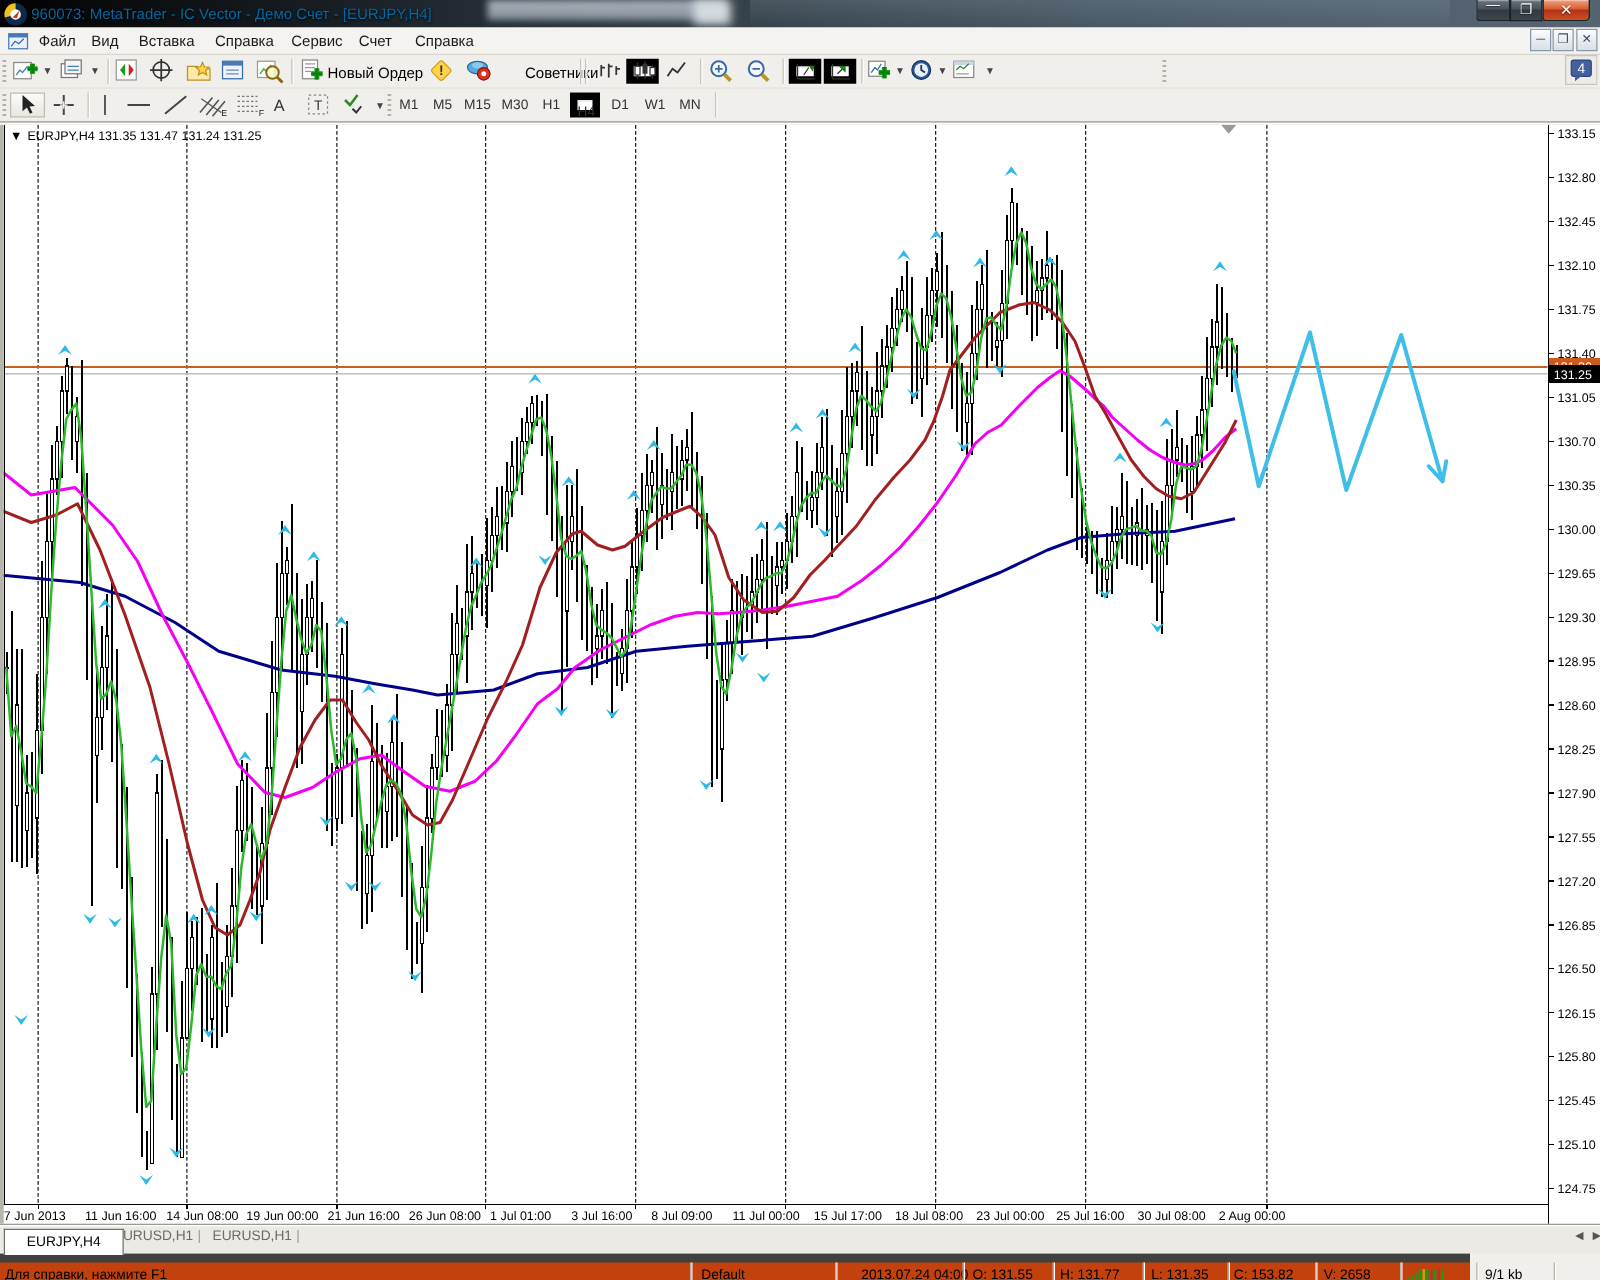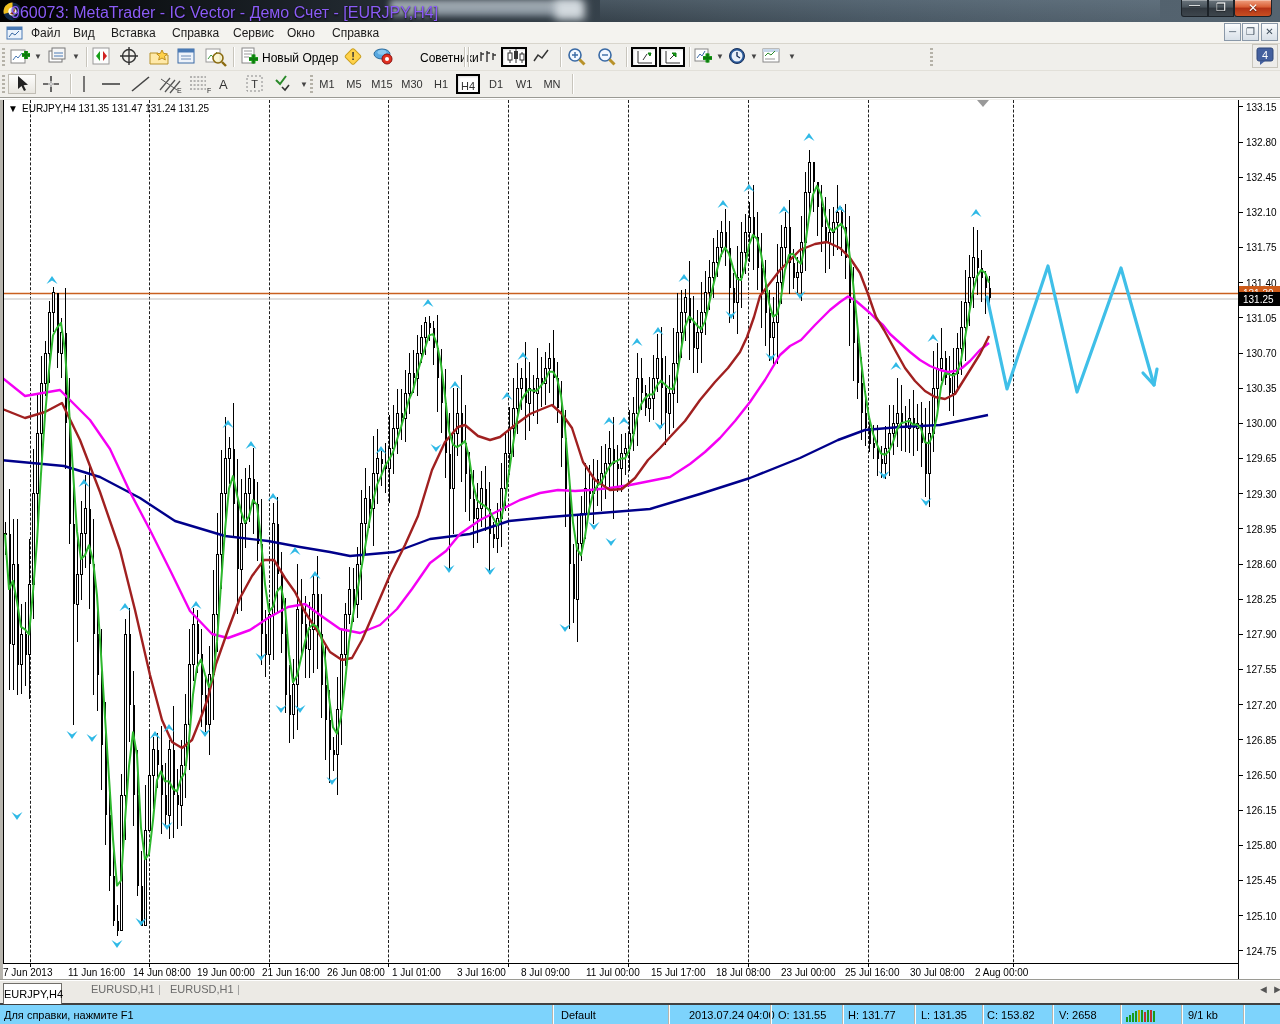--- a/index.html
+++ b/index.html
@@ -2,45 +2,45 @@
 <html><head><meta charset="utf-8"><style>
 *{margin:0;padding:0;box-sizing:border-box}
 html,body{width:1280px;height:1024px;overflow:hidden;font-family:"Liberation Sans",sans-serif}
 #app{position:relative;width:1280px;height:1024px;background:#f0efeb}
 .abs{position:absolute}
 
 #title{left:0;top:0;width:1280px;height:22px;background:linear-gradient(90deg,#010101 0%,#0d1013 10%,#1a2026 22%,#272f37 32%,#333e47 44%,#3f4c56 56%,#485763 68%,#4f5e6a 80%,#53626e 90%,#556470 100%)}
 #tab-blur{left:390px;top:0;width:190px;height:16px;background:linear-gradient(180deg,#b9c2c9,#8d9aa5);border-radius:0 0 0 0;filter:blur(3px);opacity:.9}
 #tab-blur2{left:555px;top:0;width:30px;height:20px;background:#dfe5e9;filter:blur(4px);opacity:.85}
 #title-glow{left:600px;top:0;width:560px;height:22px;background:linear-gradient(180deg,rgba(130,150,165,.25),rgba(60,75,88,0))}
-#ttext{left:11px;top:4px;color:#8b5cf6;font-size:16px;white-space:nowrap;text-shadow:0 1px 2px #000}
+#ttext{left:25px;top:4px;color:#0369a1;font-size:12px;white-space:nowrap;text-shadow:0 1px 2px #000}
 
 .wbtn{top:0;height:17px;border:1px solid #1c2228;border-top:none;box-shadow:inset 0 1px 0 rgba(255,255,255,.35)}
 #b-min{left:1181px;width:27px;background:linear-gradient(180deg,#6a747c,#49535b 45%,#31383f 50%,#3e464d);border-radius:0 0 0 3px}
 #b-max{left:1208px;width:26px;background:linear-gradient(180deg,#6a747c,#49535b 45%,#31383f 50%,#3e464d)}
 #b-cls{left:1234px;width:38px;background:linear-gradient(180deg,#f0a080,#d85c33 45%,#b33216 50%,#c94f22);border-radius:0 0 4px 3px}
 .glyph{position:absolute;color:#fff;font-size:11px;left:0;right:0;text-align:center;top:1px;text-shadow:0 1px 1px rgba(0,0,0,.6)}
 
 #menu{left:0;top:22px;width:1280px;height:22px;background:#f4f3ef;border-bottom:1px solid #d8d5cc;color:#1a1a1a;font-size:12px}
 .mi{position:absolute;top:4px}
 .mdi{position:absolute;top:1px;width:17px;height:18px;background:linear-gradient(180deg,#fcfdfe,#e8edf2 50%,#d8e0e8);border:1px solid #8a98a8;color:#40505e;text-align:center;font-size:10px;line-height:16px}
 
 #tb1{left:0;top:44px;width:1280px;height:27px;background:#f0efeb;border-bottom:1px solid #e2e0d9}
 #tb2{left:0;top:71px;width:1280px;height:27px;background:#f0efeb}
 #tbsep{left:0;top:97px;width:1280px;height:3px;background:#f0efeb;border-top:1px solid #9a9a94;box-shadow:0 1px 0 #fff inset}
 .sep{position:absolute;top:3px;width:1px;height:20px;background:#c8c5bc;box-shadow:1px 0 0 #fff}
 .grip{position:absolute;top:4px;width:3px;height:18px;background-image:repeating-linear-gradient(180deg,#b5b2a8 0 2px,transparent 2px 4px)}
 .tf{position:absolute;top:3px;height:20px;font-size:11px;color:#333;text-align:center;line-height:20px}
-.tfp{border:2px solid #000000;background:#fff;box-shadow:inset 1px 1px 2px #00000022}
+.tfp{border:6px solid #000000;background:#fff;box-shadow:inset 1px 1px 2px #00000022}
 .ticon{position:absolute;top:3px}
 
 #tabs{left:0;top:979px;width:1280px;height:24px;background:#eceae5;border-top:1px solid #9a9a94;box-shadow:inset 0 1px 0 #fff}
-#atab{position:absolute;left:3px;top:3px;width:59px;height:21px;background:#fff;border:1px solid #716f6a;border-bottom:none;font-size:11px;text-align:center;line-height:20px;color:#000;z-index:2}
+#atab{position:absolute;left:3px;top:3px;width:96px;height:21px;background:#fff;border:1px solid #716f6a;border-bottom:none;font-size:11px;text-align:center;line-height:20px;color:#000;z-index:2}
 .itab{position:absolute;top:3px;font-size:11px;color:#6b6b6b}
-#status{left:0;top:1003px;width:1280px;height:21px;background:#7dd3fc;border-top:2px solid #404040;font-size:11px;color:#000}
+#status{left:0;top:1003px;width:1176px;height:21px;background:#c2410c;border-top:7px solid #404040;font-size:11px;color:#000}
 .sp{position:absolute;top:0;width:1px;height:21px;background:#b7b4ab;box-shadow:1px 0 0 #fdfdfb}
 .st{position:absolute;top:4px;font-size:11px;color:#000;white-space:nowrap}
 svg text{font-family:"Liberation Sans",sans-serif}
 </style></head><body>
 <div id="app">
 <div class="abs" id="title"></div>
 <div class="abs" id="tab-blur"></div>
     <div class="abs" id="tab-blur2"></div>
     <div class="abs" id="title-glow"></div>
 <svg class="abs" style="left:3px;top:2px" width="19" height="19">
@@ -63,21 +63,21 @@
       <svg class="abs" style="left:6px;top:2px" width="18" height="18">
         <rect x="1" y="3" width="15" height="12" fill="#eaf2fb" stroke="#4a7ab5"></rect>
         <rect x="1" y="3" width="15" height="3" fill="#4a7ab5"></rect>
         <path d="M3 13 L6 9 L9 11 L13 7" stroke="#3a6aa5" fill="none"></path>
       </svg>
       <span class="mi" style="left:31px">Файл</span>
       <span class="mi" style="left:73px">Вид</span>
       <span class="mi" style="left:111px">Вставка</span>
       <span class="mi" style="left:172px">Справка</span>
       <span class="mi" style="left:233px">Сервис</span>
-      <span class="mi" style="left:287px">Окно</span>
+      <span class="mi" style="left:287px">Счет</span>
       <span class="mi" style="left:332px">Справка</span>
       <span class="mdi" style="left:1224px">─</span>
       <span class="mdi" style="left:1242px">❐</span>
       <span class="mdi" style="left:1261px">✕</span>
     </div>
     <div class="abs" id="tb1">
       <span class="grip" style="left:2px"></span>
       <svg class="ticon" style="left:10px;top:3px" width="24" height="21">
         <rect x="1" y="3" width="14" height="13" fill="#fff" stroke="#888"></rect>
         <path d="M3 13l3-4 2 2 4-5" stroke="#4a7ab5" fill="none"></path>

